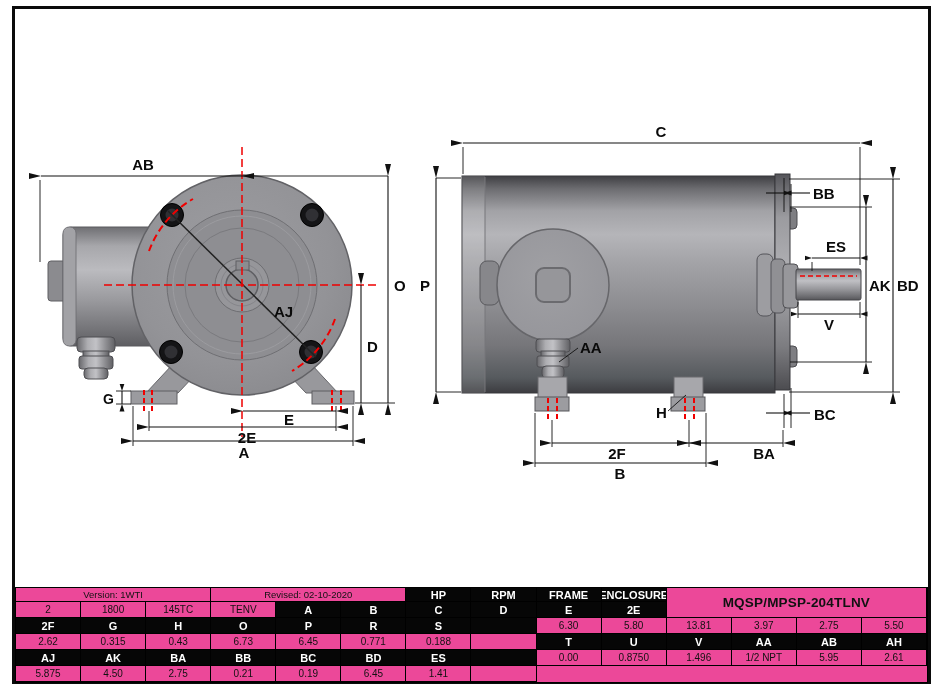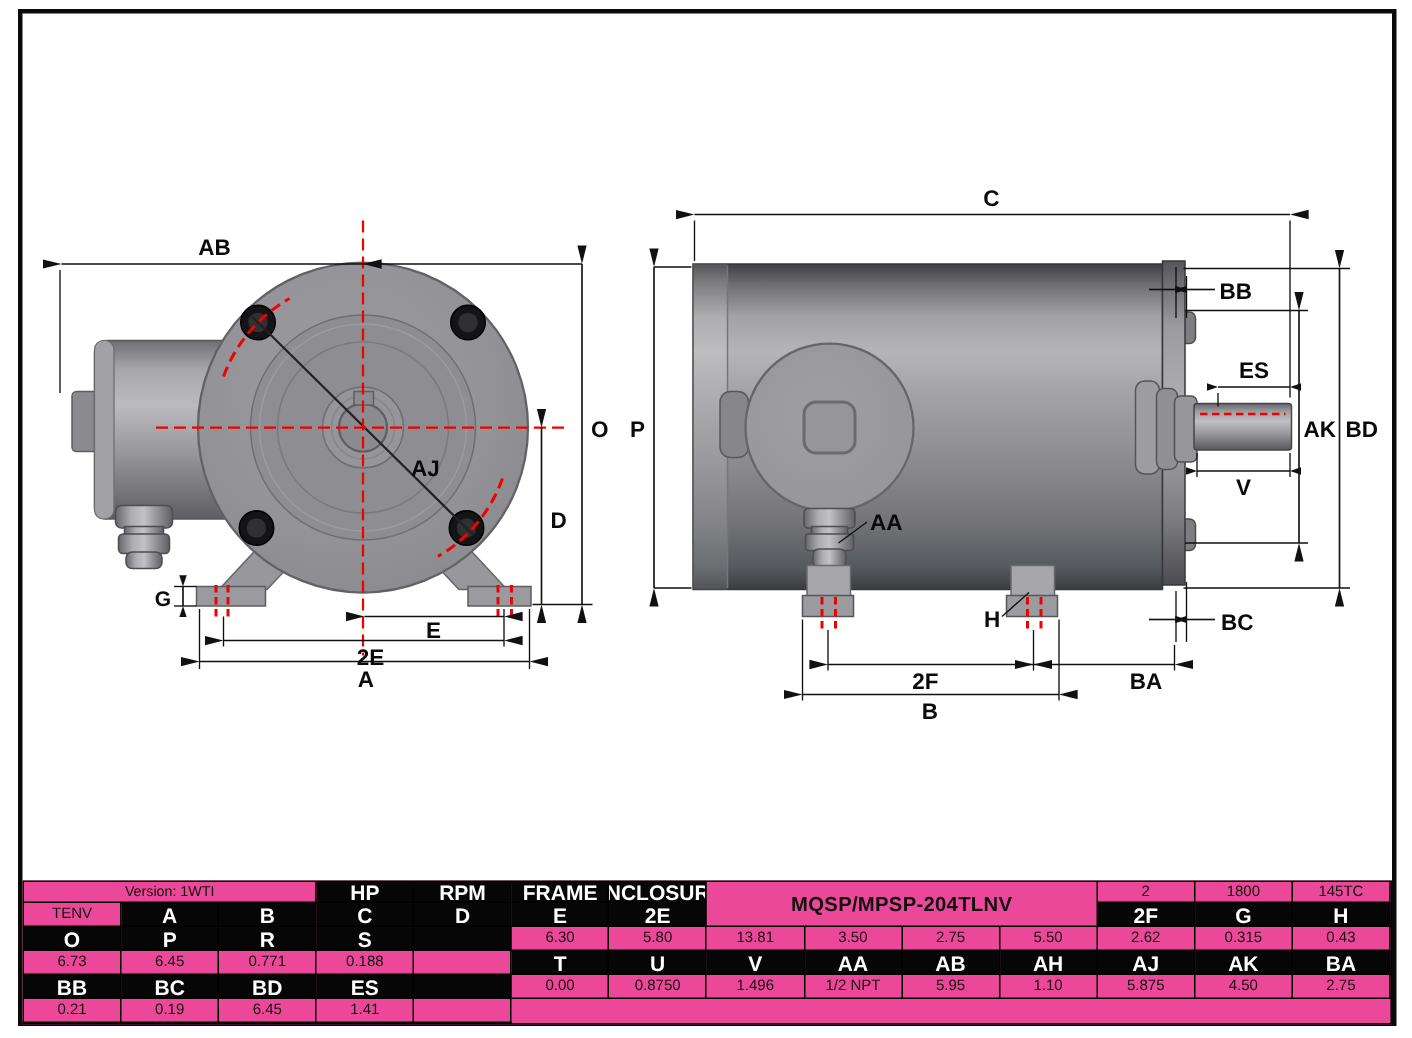--- a/index.html
+++ b/index.html
@@ -10,21 +10,21 @@
   #drawing{position:absolute;left:0;top:0;}
   svg text{font-family:"Liberation Sans",sans-serif;font-weight:bold;fill:#0a0a0a;}
 
   #dimtable{position:absolute;left:15px;top:587px;width:911px;
             display:grid;grid-template-columns:repeat(14,1fr);
             grid-template-rows:14px 16px 16px 16px 16px 16px;
             border:1px solid #000;background:#ec4899;box-sizing:content-box;}
   .tc{border-right:1px solid #000;border-bottom:1px solid #000;
       display:flex;align-items:center;justify-content:center;
       font-size:10px;color:#111;overflow:hidden;white-space:nowrap;}
-  .th{background:#060606;color:#fff;font-weight:bold;font-size:14px;}
+  .th{background:#060606;color:#fff;font-weight:bold;font-size:11px;}
   .meta{font-size:9.5px;}
   .disc{font-size:7.6px;}
   .model{font-weight:bold;font-size:13.5px;letter-spacing:.2px;}
   .s3{grid-column:span 3;} .s4{grid-column:span 4;} .s6{grid-column:span 6;}
   .rs2{grid-row:span 2;}
 </style>
 </head>
 <body>
 
 <div id="stage">
@@ -303,20 +303,21 @@
       <text x="814" y="420" font-size="15">BC</text>
       <text x="617" y="459" font-size="15" text-anchor="middle">2F</text>
       <text x="764" y="459" font-size="15" text-anchor="middle">BA</text>
       <text x="620" y="479" font-size="15" text-anchor="middle">B</text>
     </g>
   </svg>
 
   <div id="dimtable">
 
     <div class="tc meta s3">Version: 1WTI</div>
+    <div class="tc meta s3">Revised: 02-10-2020</div>
     <div class="tc th">HP</div>
     <div class="tc th">RPM</div>
     <div class="tc th">FRAME</div>
     <div class="tc th">ENCLOSURE</div>
     <div class="tc model s4 rs2">MQSP/MPSP-204TLNV</div>
 
     <div class="tc">2</div>
     <div class="tc">1800</div>
     <div class="tc">145TC</div>
     <div class="tc">TENV</div>
@@ -332,21 +333,21 @@
     <div class="tc th">H</div>
     <div class="tc th">O</div>
     <div class="tc th">P</div>
     <div class="tc th">R</div>
     <div class="tc th">S</div>
     <div class="tc th"></div>
 
     <div class="tc">6.30</div>
     <div class="tc">5.80</div>
     <div class="tc">13.81</div>
-    <div class="tc">3.50</div>
+    <div class="tc">3.97</div>
     <div class="tc">2.75</div>
     <div class="tc">5.50</div>
     <div class="tc">2.62</div>
     <div class="tc">0.315</div>
     <div class="tc">0.43</div>
     <div class="tc">6.73</div>
     <div class="tc">6.45</div>
     <div class="tc">0.771</div>
     <div class="tc">0.188</div>
     <div class="tc"></div>
@@ -364,21 +365,21 @@
     <div class="tc th">BC</div>
     <div class="tc th">BD</div>
     <div class="tc th">ES</div>
     <div class="tc th"></div>
 
     <div class="tc">0.00</div>
     <div class="tc">0.8750</div>
     <div class="tc">1.496</div>
     <div class="tc">1/2 NPT</div>
     <div class="tc">5.95</div>
-    <div class="tc">1.10</div>
+    <div class="tc">2.61</div>
     <div class="tc">5.875</div>
     <div class="tc">4.50</div>
     <div class="tc">2.75</div>
     <div class="tc">0.21</div>
     <div class="tc">0.19</div>
     <div class="tc">6.45</div>
     <div class="tc">1.41</div>
     <div class="tc"></div>
   </div>
 </div>

